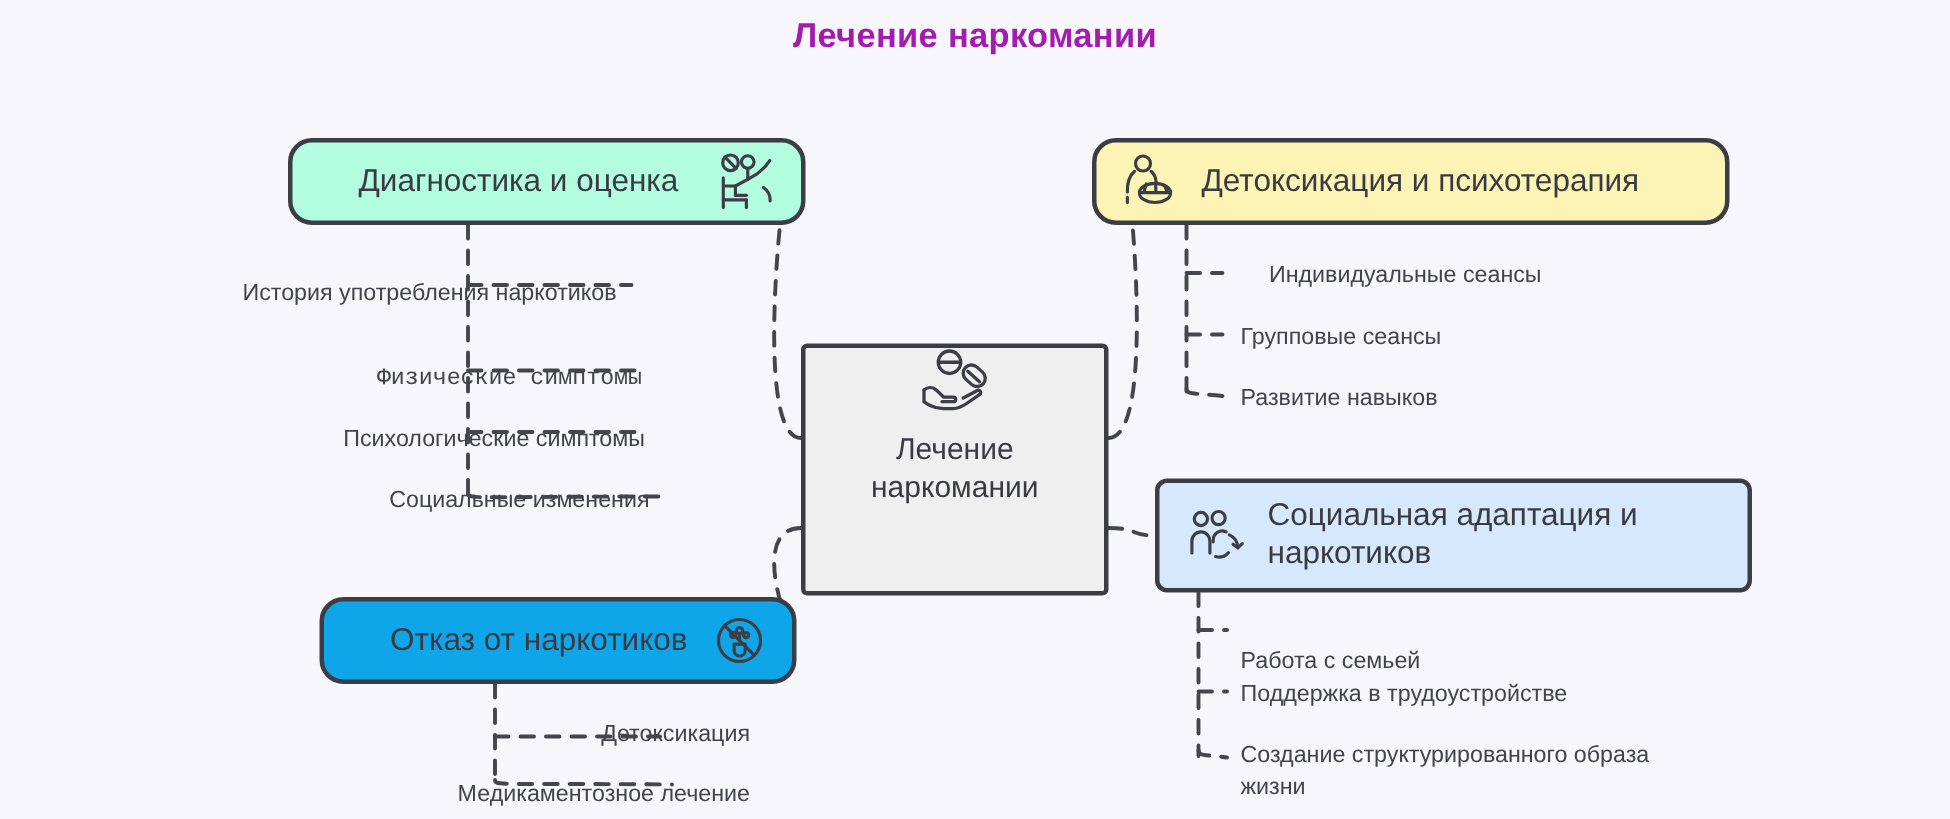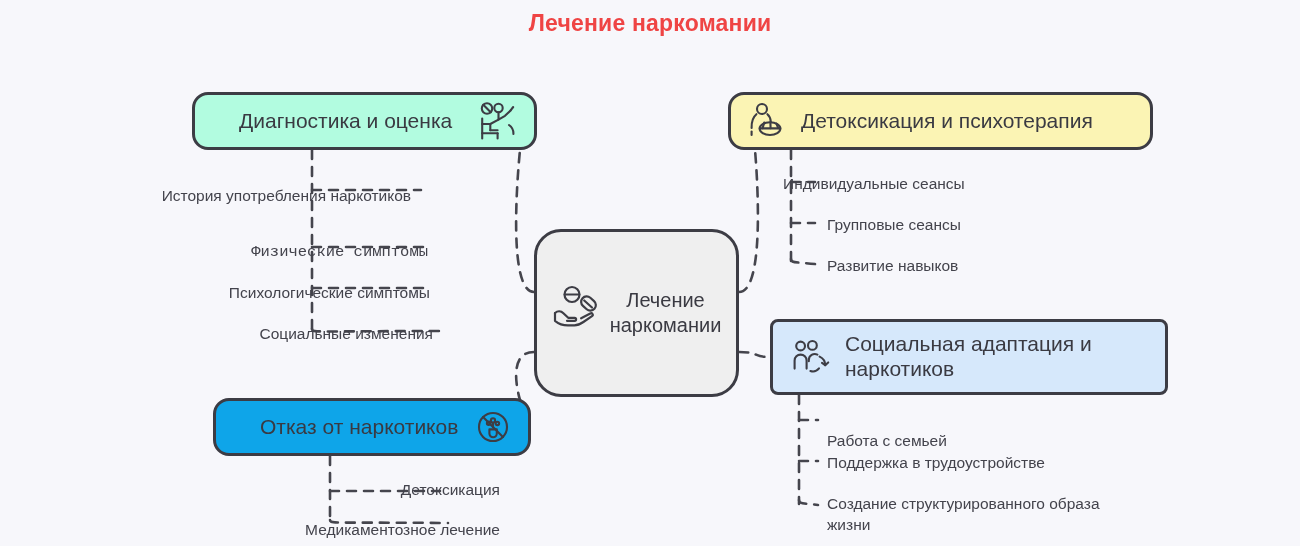--- a/index.html
+++ b/index.html
@@ -10,21 +10,21 @@
     overflow:hidden;
     position:relative;
     color:#3a3a42;
   }
   #canvas{position:absolute;inset:0;}
   svg.links{position:absolute;left:0;top:0;width:1300px;height:546px;pointer-events:none;}
 
   .title{
     position:absolute;left:0;top:10px;width:1300px;
     text-align:center;
-    font-size:23px;font-weight:bold;color:#ef4444;
+    font-size:23px;font-weight:bold;color:#a21caf;
     letter-spacing:.2px;
   }
 
   .node{
     position:absolute;
     box-sizing:border-box;
     border:3.5px solid #3c3c44;
     border-radius:18px;
     display:flex;align-items:center;
     padding:0 16px;
@@ -50,22 +50,22 @@
   #n-refusal .lbl{text-align:left;padding-left:28px;}
   #n-refusal .ico{margin-left:6px;}
 
   
   #n-social{left:770px;top:319px;width:398px;height:76px;background:#d6e8fb;border-radius:8px;}
   #n-social .ico{margin-right:12px;}
 
   
   #n-center{
     left:534px;top:229px;width:205px;height:168px;
-    background:#efefef;border-radius:27px;
-    flex-direction:row;justify-content:center;align-items:center;
+    background:#efefef;border-radius:4px;
+    flex-direction:column;justify-content:center;align-items:center;
     padding:0 10px;
   }
   #n-center .ico{margin-bottom:12px;}
   #n-center .lbl{text-align:center;font-size:20px;line-height:1.25;}
 
   .leaf{
     position:absolute;
     font-size:15.5px;
     color:#43434c;
     line-height:1.35;
@@ -77,21 +77,21 @@
 
   
   #l-1{right:889px;top:186px;}
   #l-2{right:872px;top:242px;font-family:Liberation Mono, monospace;}
   #l-3{right:870px;top:283px;}
   #l-4{right:867px;top:324px;}
   #l-5{right:800px;top:480px;}
   #l-6{right:800px;top:520px;}
 
   
-  #r-1{left:783px;top:174px;}
+  #r-1{left:846px;top:174px;}
   #r-2{left:827px;top:215px;}
   #r-3{left:827px;top:256px;}
   #r-4{left:827px;top:412px;margin-top:19px;}
   #r-5{left:827px;top:453px;}
   #r-6{left:827px;top:494px;}
 </style>
 </head>
 <body>
 
 <div id="canvas">

